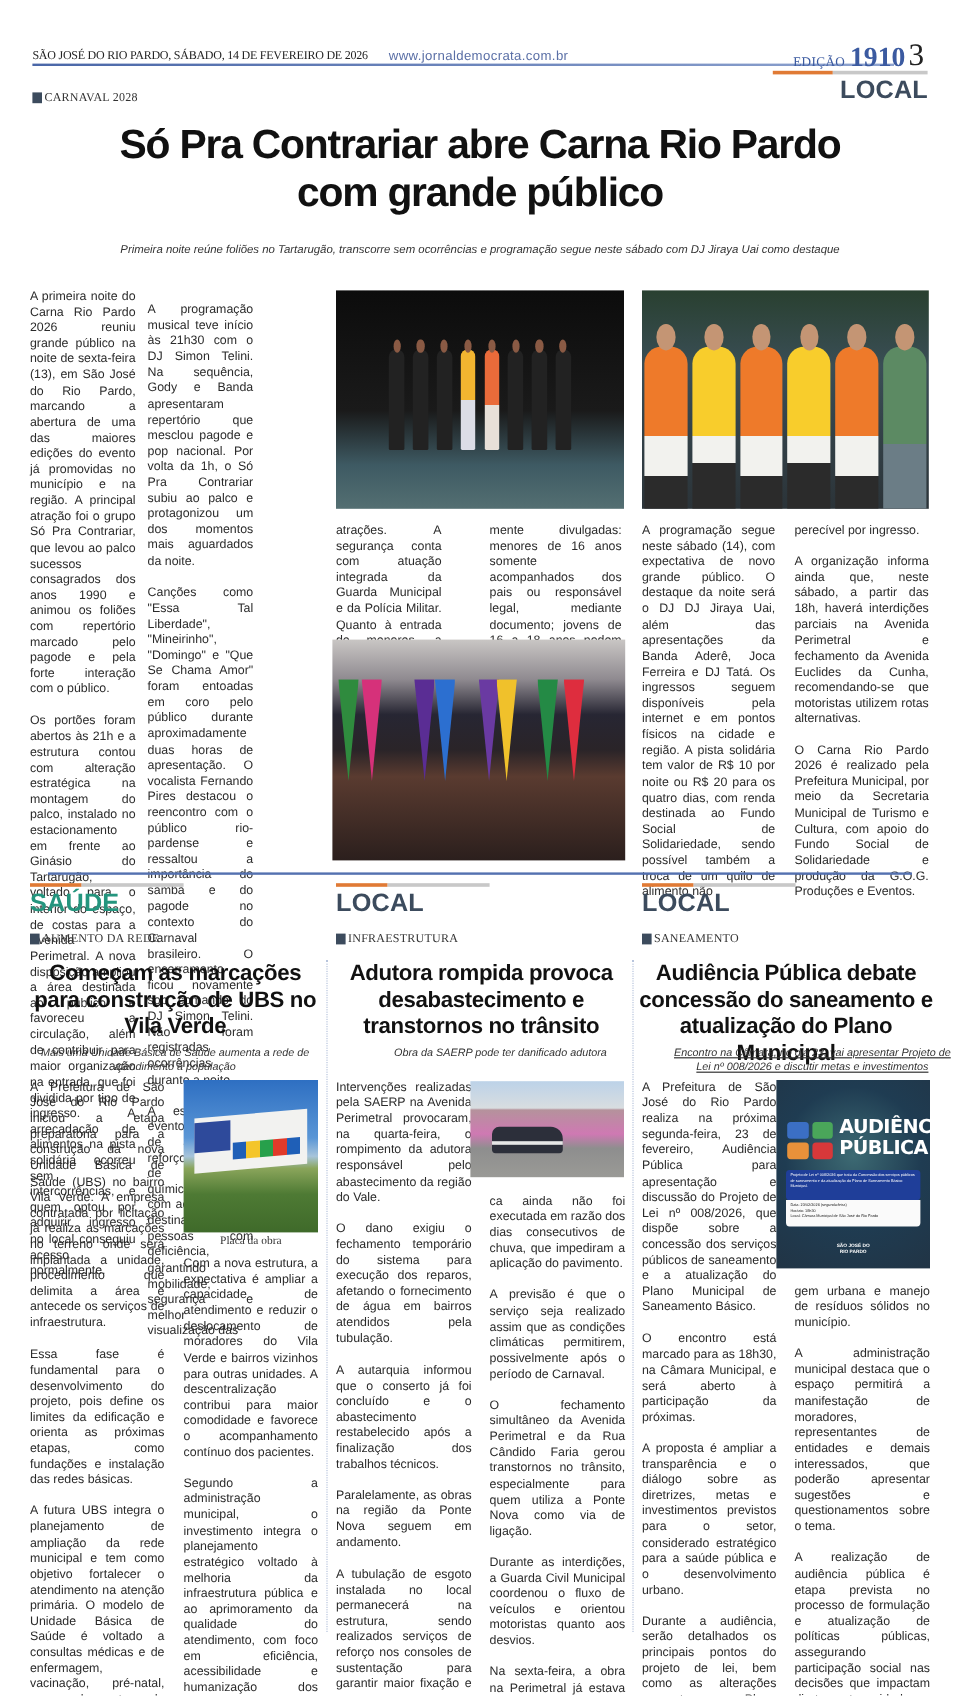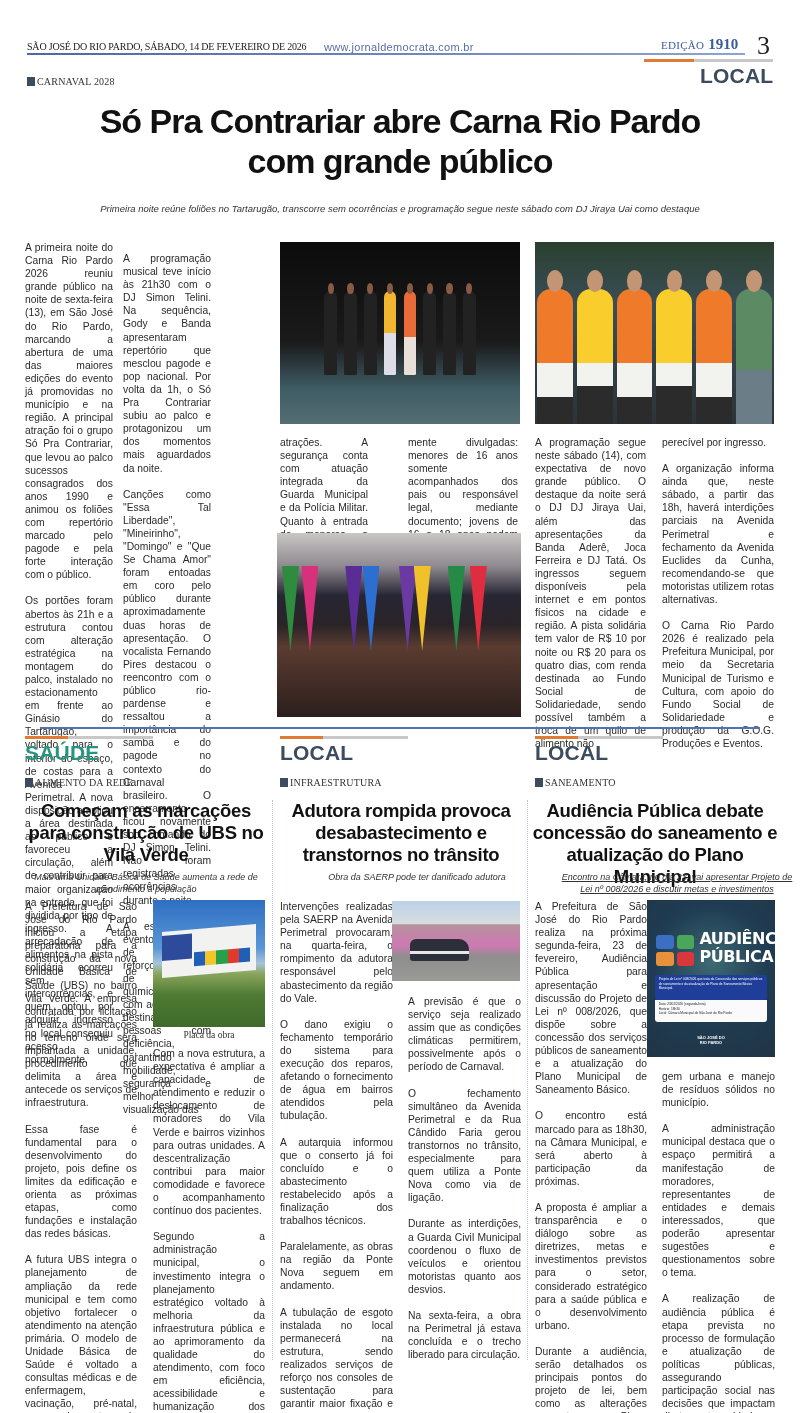--- a/index.html
+++ b/index.html
@@ -7,21 +7,21 @@
   body { position: relative; font-family: "Liberation Sans", "DejaVu Sans", sans-serif; color: #1e1e1e; }
 
   .abs { position: absolute; }
 
   
   .mast-date { left: 27px; top: 41px; font-family: "Liberation Serif", serif; font-size: 10px; letter-spacing: -0.2px; color: #222; }
   .mast-url { left: 324px; top: 41px; font-family: "Liberation Sans", sans-serif; font-size: 11px; color: #5a6fa6; letter-spacing: 0.3px; }
   .mast-line { left: 27px; top: 53px; width: 718px; height: 2px; background: linear-gradient(90deg, #4a67a8, #8ea3cf); }
   .mast-edition { left: 661px; top: 35px; font-family: "Liberation Serif", serif; color: #3b5aa0; }
   .mast-edition .lbl { font-size: 11px; letter-spacing: 0.3px; }
-  .mast-edition .num { font-size: 15px; font-weight: bold; }
+  .mast-edition .num { font-size: 23px; font-weight: bold; }
   .mast-page { left: 757px; top: 33px; font-family: "Liberation Serif", serif; font-size: 26px; color: #222; line-height: 26px; }
   .bar-orange { height: 3px; background: #e07a35; }
   .bar-grey { height: 3px; background: #c8c8c8; }
   .section-local-top { left: 700px; top: 64px; font-size: 21px; font-weight: bold; color: #3c4b5d; letter-spacing: 0.2px; }
 
   .kicker { font-family: "Liberation Serif", serif; font-size: 10px; color: #333; display: flex; align-items: center; letter-spacing: 0.2px; }
   .kicker .sq { display: inline-block; width: 8px; height: 9px; background: #3c4b5d; margin-right: 2px; }
 
   .headline { left: 40px; top: 101px; width: 720px; text-align: center; font-weight: bold; font-size: 34px; line-height: 40px; letter-spacing: -1px; color: #111; }
   .subhead { left: 40px; top: 203px; width: 720px; text-align: center; font-style: italic; font-size: 9.5px; color: #333; }
@@ -209,20 +209,21 @@
   <p>O dano exigiu o fechamento temporário do sistema para execução dos reparos, afetando o fornecimento de água em bairros atendidos pela tubulação.</p>
   <p>A autarquia informou que o conserto já foi concluído e o abastecimento restabelecido após a finalização dos trabalhos técnicos.</p>
   <p>Paralelamente, as obras na região da Ponte Nova seguem em andamento.</p>
   <p>A tubulação de esgoto instalada no local permanecerá na estrutura, sendo realizados serviços de reforço nos consoles de sustentação para garantir maior fixação e segurança.</p>
 
 </div>
 <div class="abs photo photo-street" style="left:392px;top:901px;width:128px;height:80px;">
   <div class="car"></div>
 </div>
 <div class="abs col" style="left:408px;top:995px;width:113px;">
+  <p>ca ainda não foi executada em razão dos dias consecutivos de chuva, que impediram a aplicação do pavimento.</p>
   <p>A previsão é que o serviço seja realizado assim que as condições climáticas permitirem, possivelmente após o período de Carnaval.</p>
   <p>O fechamento simultâneo da Avenida Perimetral e da Rua Cândido Faria gerou transtornos no trânsito, especialmente para quem utiliza a Ponte Nova como via de ligação.</p>
   <p>Durante as interdições, a Guarda Civil Municipal coordenou o fluxo de veículos e orientou motoristas quanto aos desvios.</p>
   <p>Na sexta-feira, a obra na Perimetral já estava concluída e o trecho liberado para circulação.</p>
 </div>
 
 <div class="abs vdash" style="left:527px;top:800px;height:560px;"></div>
 
 <div class="abs bar-orange" style="left:535px;top:736px;width:43px;"></div>
 <div class="abs bar-grey" style="left:578px;top:736px;width:85px;"></div>

